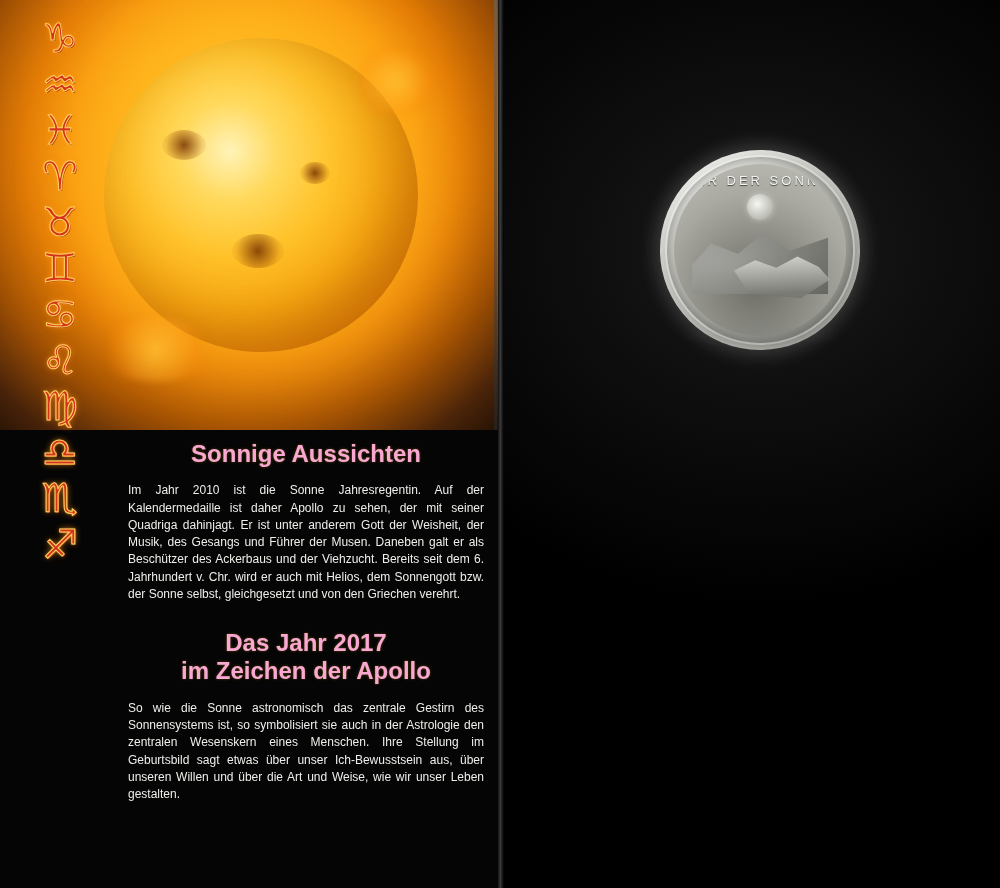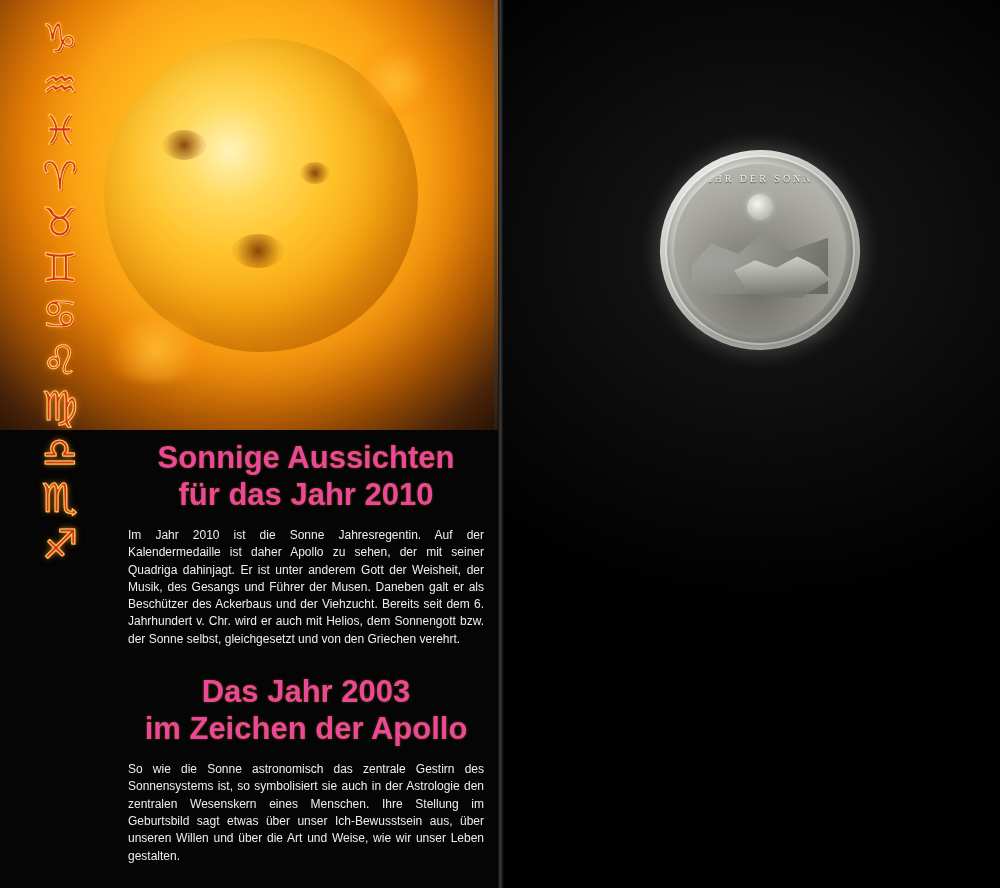--- a/index.html
+++ b/index.html
@@ -108,23 +108,23 @@
   }
 
   
   .text-left {
     position: absolute;
     left: 128px; top: 440px;
     width: 356px;
     z-index: 14;
   }
   .heading {
-    color: #ec4899;
+    color: #f9a8d4;
     font-weight: bold;
-    font-size: 31px;
+    font-size: 24px;
     line-height: 1.18;
     text-align: center;
     margin: 0 0 14px 0;
     text-shadow: 0 0 3px rgba(255,180,0,.35);
   }
   .heading.sub { margin-top: 26px; }
   .body {
     color: #eeeeea;
     font-size: 12px;
     line-height: 1.44;
@@ -170,26 +170,25 @@
     position: absolute;
     inset: 14px;
     border-radius: 50%;
     background:
       radial-gradient(circle at 48% 72%, #6f6f68 0%, #8d8d86 34%, #a9a9a2 62%, #c3c3bc 100%);
     overflow: hidden;
   }
   .coin-legend {
     position: absolute;
     left: 0; right: 0; top: 9px;
-    text-align: center;
-    font-size: 10px;
+    font-size: 13px;
     letter-spacing: 3px;
     color: #f2f2ee;
     text-shadow: 0 1px 1px rgba(40,40,40,.8);
-    font-family: Liberation Serif, serif;
+    font-family: Liberation Sans, sans-serif;
   }
   .coin-sun {
     position: absolute;
     left: 50%; top: 30px;
     transform: translateX(-50%);
     width: 26px; height: 26px;
     border-radius: 50%;
     background: radial-gradient(circle at 40% 38%, #f6f6f2, #b9b9b2 70%, #8e8e87 100%);
     box-shadow: 0 0 6px rgba(255,255,255,.4);
   }
@@ -250,25 +249,24 @@
       <div class="zodiac-glyph">♌</div>
       <div class="zodiac-glyph">♍</div>
       <div class="zodiac-glyph">♎</div>
       <div class="zodiac-glyph">♏</div>
       <div class="zodiac-glyph">♐</div>
     </div>
 
     <div class="text-left">
       <h2 class="heading">
         <span>Sonnige Aussichten</span><br>
-        <span>für das Jahr 2010</span>
       </h2>
       <p class="body">Im Jahr 2010 ist die Sonne Jahresregentin. Auf der Kalendermedaille ist daher Apollo zu sehen, der mit seiner Quadriga dahinjagt. Er ist unter anderem Gott der Weisheit, der Musik, des Gesangs und Führer der Musen. Daneben galt er als Beschützer des Ackerbaus und der Viehzucht. Bereits seit dem 6. Jahrhundert v. Chr. wird er auch mit Helios, dem Sonnengott bzw. der Sonne selbst, gleichgesetzt und von den Griechen verehrt.</p>
       <h2 class="heading sub">
-        <span>Das Jahr 2003</span><br>
+        <span>Das Jahr 2017</span><br>
         <span>im Zeichen der Apollo</span>
       </h2>
       <p class="body">So wie die Sonne astronomisch das zentrale Gestirn des Sonnensystems ist, so symbolisiert sie auch in der Astrologie den zentralen Wesenskern eines Menschen. Ihre Stellung im Geburtsbild sagt etwas über unser Ich-Bewusstsein aus, über unseren Willen und über die Art und Weise, wie wir unser Leben gestalten.</p>
     </div>
   </div>
 
   <div class="fold"></div>
   <div class="fold-inner"></div>
 
   <div class="panel-right">

